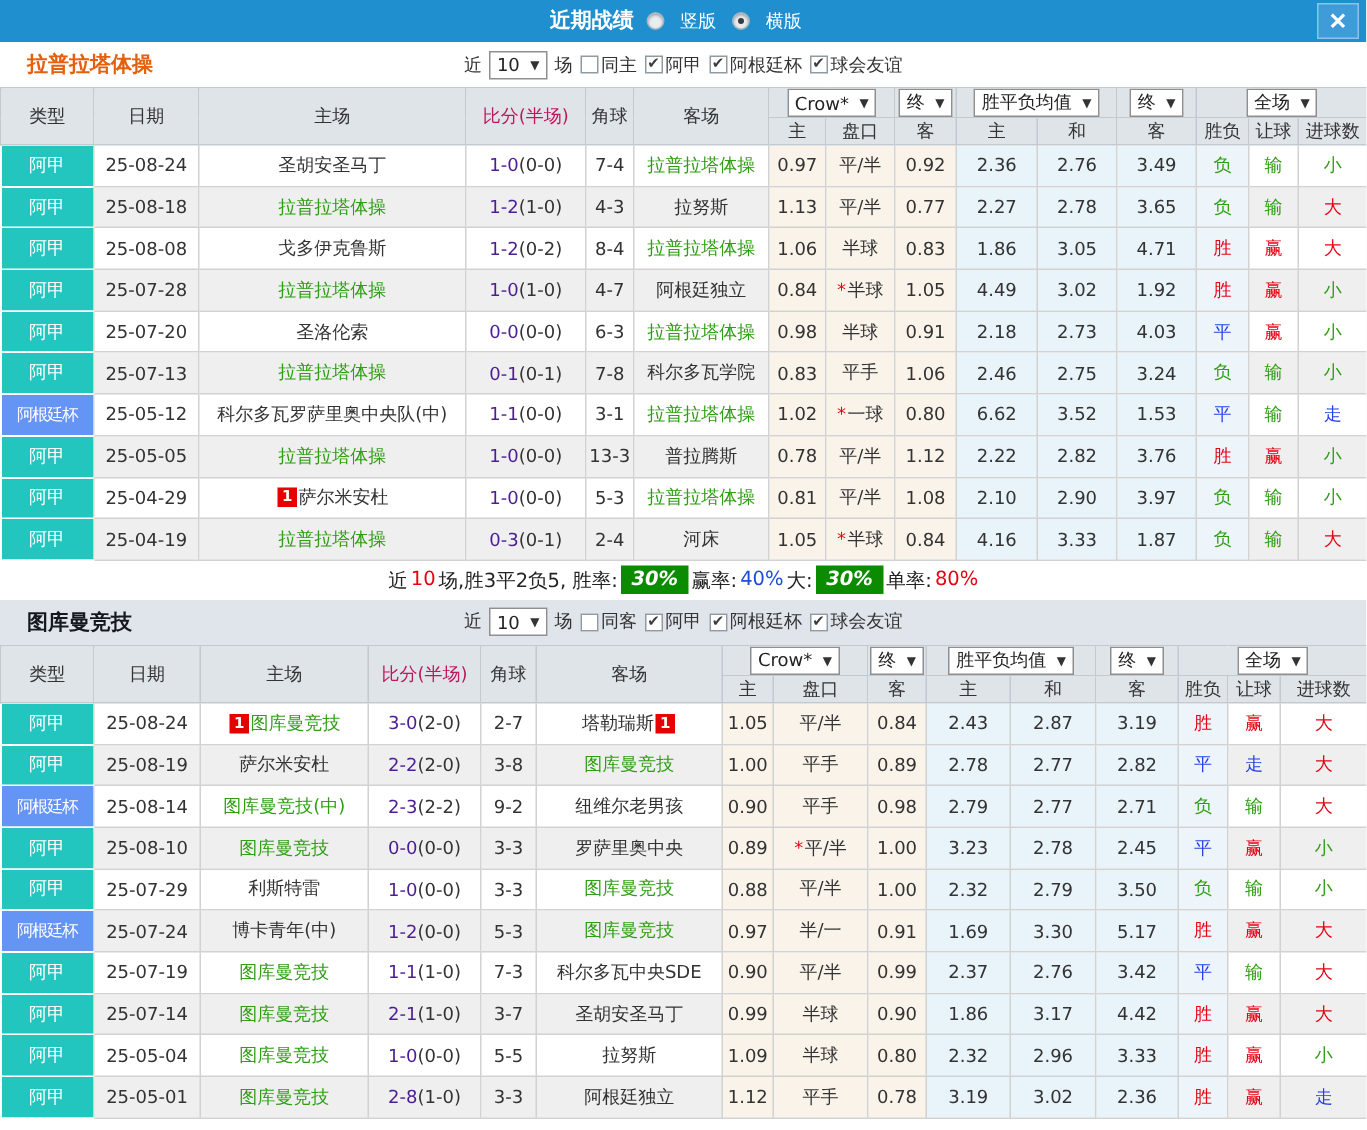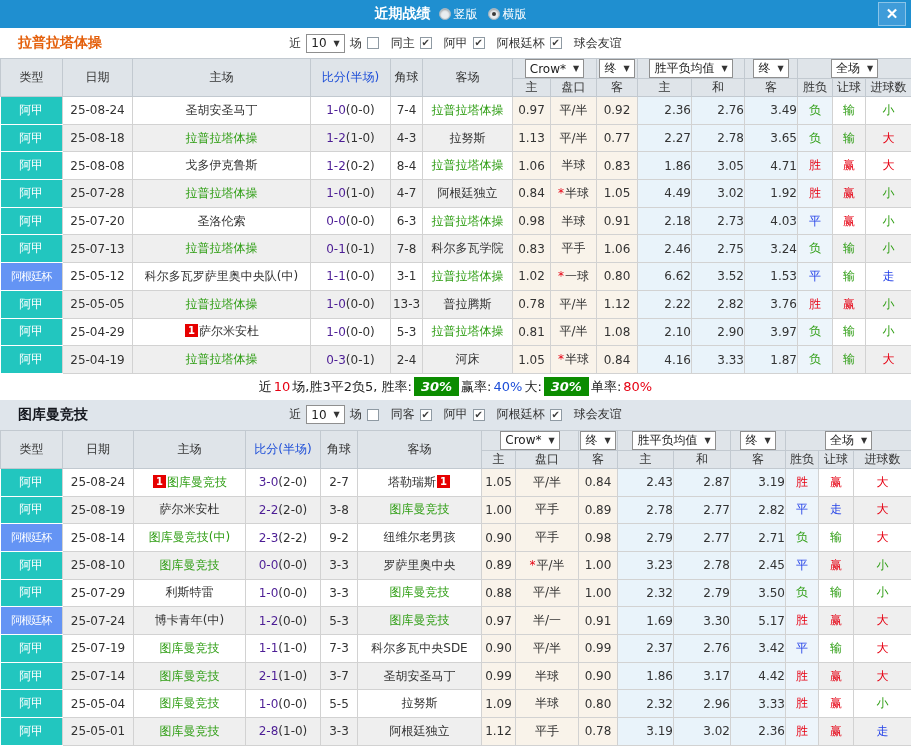--- a/index.html
+++ b/index.html
@@ -8,60 +8,60 @@
     width:911px; height:753px; overflow:hidden; background:#fff;
     font-family:"DejaVu Sans","Liberation Sans",sans-serif;
     font-size:12px; color:#333;
   }
   .window { width:911px; height:753px; overflow:hidden; background:#fff; }
 
   
   .titlebar { height:28px; background:#1f8fd0; position:relative;
     display:flex; align-items:center; justify-content:center; color:#fff; }
   .titlebar .title { font-weight:bold; font-size:14px; margin-right:8px; }
-  .radio-opt { display:inline-flex; align-items:center; gap:3px; margin-right:10px; cursor:pointer; font-size:12px; }
+  .radio-opt { display:inline-flex; align-items:center; gap:11px; margin-right:10px; cursor:pointer; font-size:12px; }
   .radio { width:12px; height:12px; border-radius:50%; background:#e9edf0;
     border:1px solid #9fb3c0; display:inline-block; position:relative;
     box-shadow: inset 0 1px 2px rgba(0,0,0,.35); }
   .radio.checked::after { content:""; position:absolute; left:3px; top:3px; width:4px; height:4px;
     border-radius:50%; background:#3a3a3a; }
   .close-btn { position:absolute; right:5px; top:2px; width:28px; height:24px;
     background:#3f9cd9; border:1px solid #8ac4e8; color:#fff; font-size:15px; font-weight:bold;
     display:flex; align-items:center; justify-content:center; cursor:pointer; padding:0; }
 
   
   .strip { height:30px; position:relative; display:flex; align-items:center; background:#fff; }
   .strip .team { position:absolute; left:18px; font-weight:bold; font-size:14px; }
   .strip-1 .team { color:#e4600c; }
   .strip-2 { background:#dfe5eb; }
   .strip-2 .team { color:#15181f; }
   .filterbar { margin:0 auto; display:flex; align-items:center; gap:5px; }
-  .cb-opt { display:inline-flex; align-items:center; gap:12px; cursor:pointer; }
+  .cb-opt { display:inline-flex; align-items:center; gap:2px; cursor:pointer; }
   .checkbox { width:12px; height:12px; border:1px solid #8f9aa3; background:#fff;
     display:inline-flex; align-items:center; justify-content:center; font-size:10px; color:#3c3c3c; }
   .checkbox.checked::after { content:"✔"; font-weight:bold; line-height:1; }
   .sel { display:inline-flex; align-items:center; gap:7px; border:1px solid #8f8f8f; background:#fff;
     height:19px; padding:0 4px; cursor:pointer; color:#222; }
   .sel .arrow { font-size:8px; color:#333; }
 
   
   table { border-collapse:collapse; table-layout:fixed; width:911px; }
   th,td { text-align:center; vertical-align:middle; white-space:nowrap; overflow:hidden; padding:0; }
   thead th { background:#dfe4e9; border:1px solid #c2c9d0; font-weight:normal; color:#333; }
   thead tr.hd1 th { height:20px; }
   thead tr.hd2 th { height:18px; }
-  thead th.score-h { color:#1d4ed8; }
+  thead th.score-h { color:#be185d; }
   thead th .sel { margin:0 auto; }
   tbody td { border:1px solid #d2d2d2; height:27.7px; background:#fff; }
   tbody tr:nth-child(even) td { background:#efefef; }
   td.cell-type { background:#22c6bf !important; color:#fff; border-left:none;
     border-top:1px solid #fff; border-bottom:1px solid #fff; }
   td.cell-type.cup { background:#6494f4 !important; font-size:11px; letter-spacing:-1px; }
   td.col-odds { background:#f9f3ea !important; }
-  td.col-avg  { background:#e9f3fa !important;text-align:right; }
+  td.col-avg  { background:#e9f3fa !important; }
   td.col-wdl  { background:#edf5fb !important; }
   .team-green { color:#2f9e14; }
   .score-main { color:#4c1d95; }
   .score-half { color:#333; }
   .star { color:#e60012; margin-right:1px; }
   .res-r { color:#e60012; } .res-g { color:#2f9e14; } .res-b { color:#2643e8; }
   .badge1 { display:inline-block; background:#e60000; color:#fff; font-size:10px; font-weight:bold;
     line-height:13px; padding:0 3px; margin:0 1px; vertical-align:1px; }
 
   

